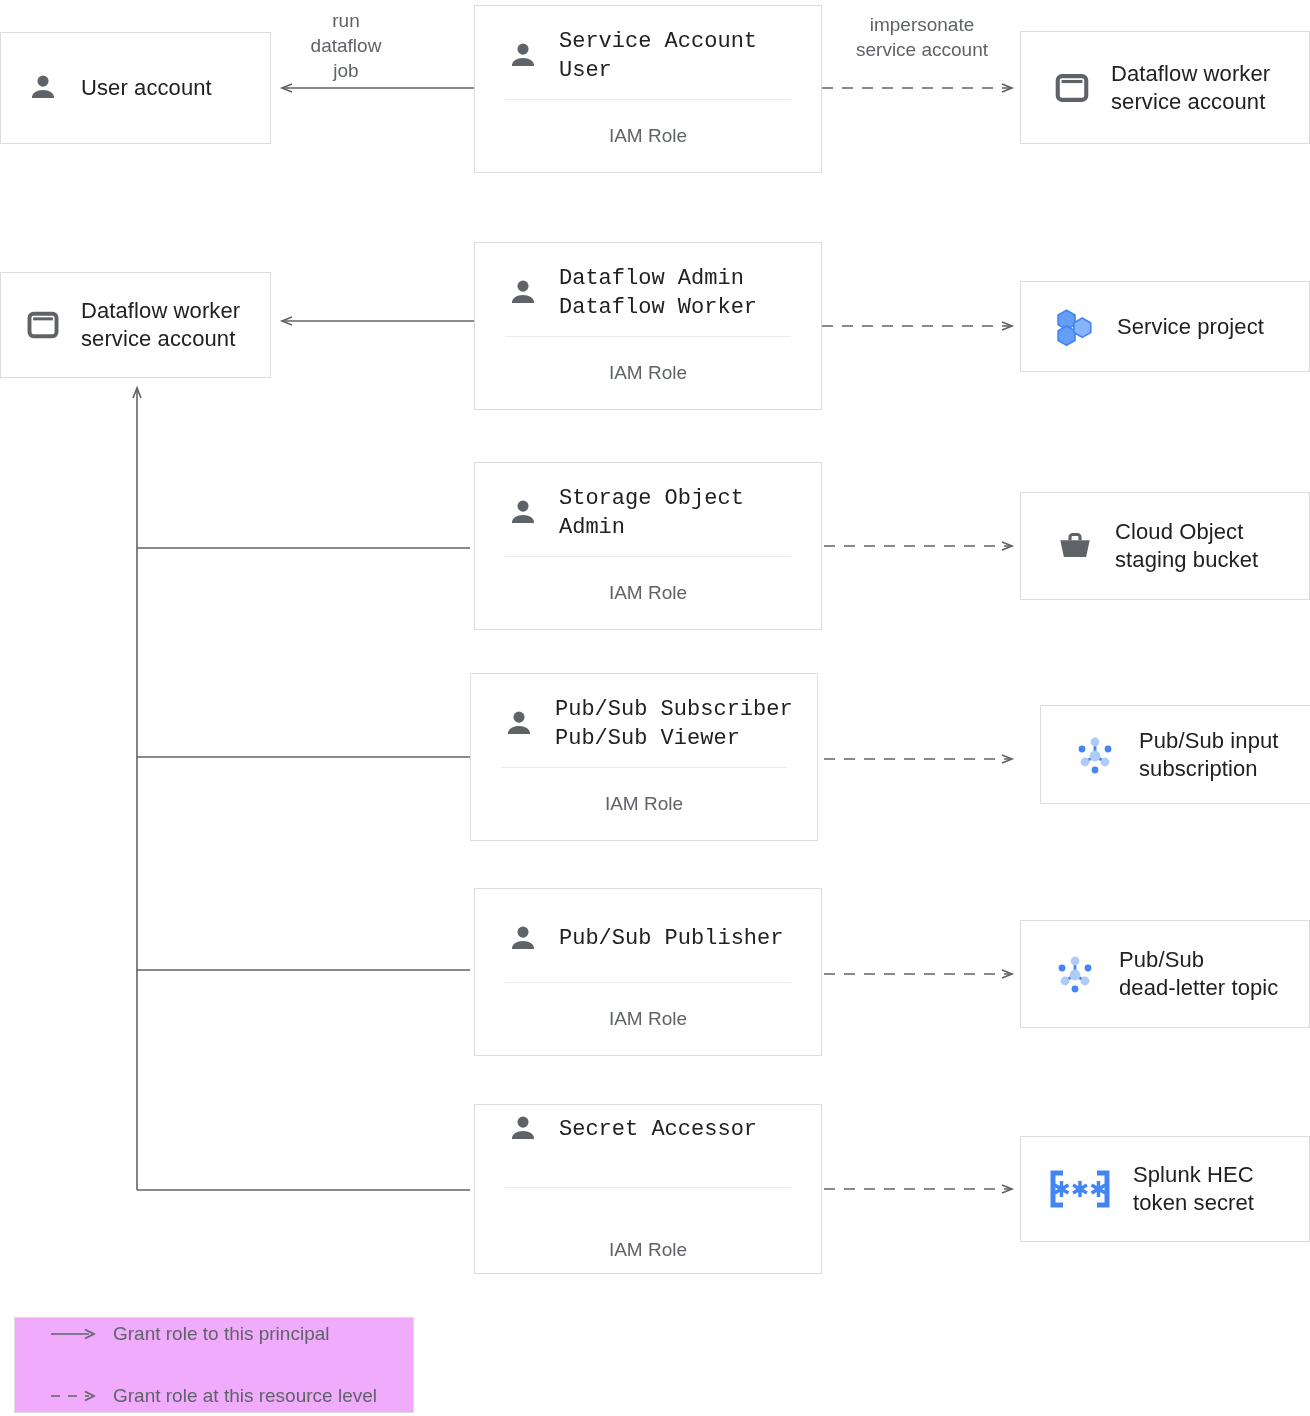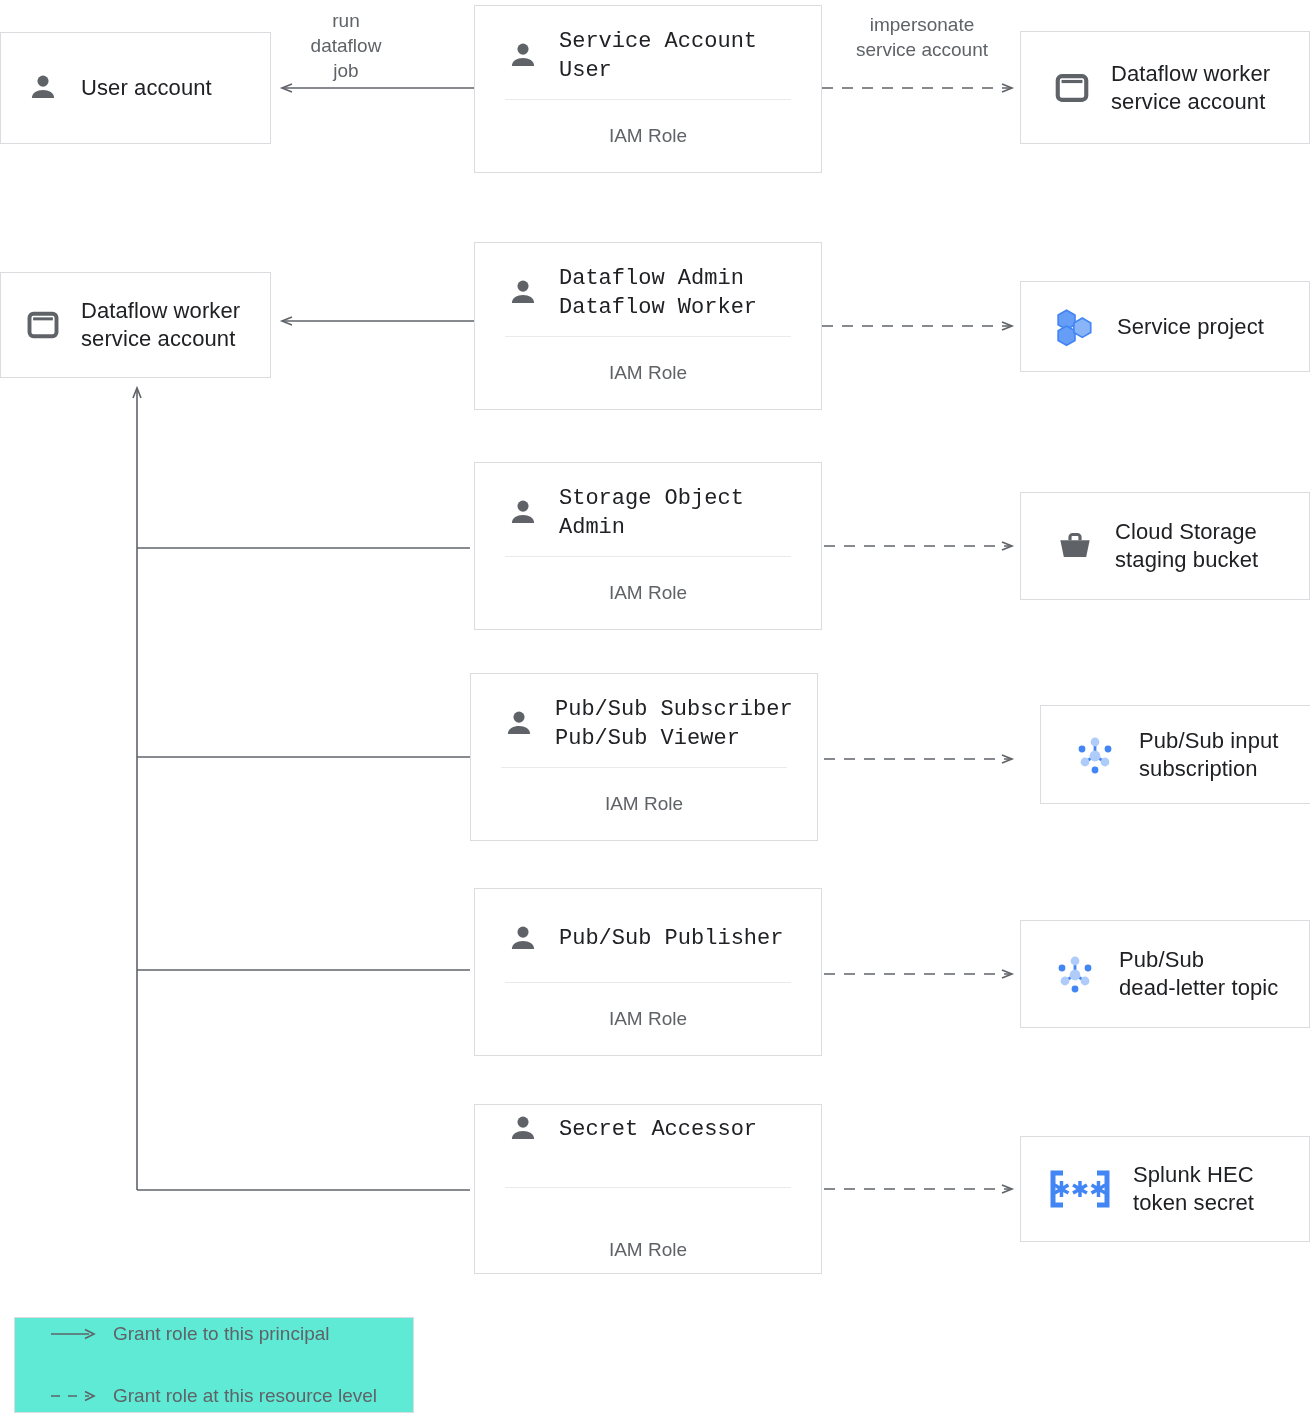--- a/index.html
+++ b/index.html
@@ -96,21 +96,21 @@
     line-height: 25px;
     color: #5f6368;
     text-align: center;
     white-space: pre-line;
   }
   
   #legend {
     position: absolute;
     box-sizing: border-box;
     border: 1px solid #dadce0;
-    background: #5eead4;
+    background: #f0abfc;
     display: flex;
     flex-direction: column;
     justify-content: center;
     gap: 30px;
   }
   .legend-row {
     display: flex;
     align-items: center;
     height: 44px;
     padding-left: 34px;
@@ -301,21 +301,21 @@
     <span class="lbl">Service project</span>
   </div>
 
   <div class="node simple" style="left:1020px; top:492px; width:290px; height:108px; padding-left:34px;">
     <span class="ico">
       <svg width="40" height="40" viewBox="0 0 24 24" xmlns="http://www.w3.org/2000/svg">
         <path d="M3.2 8.6h17.6l-2.1 10.0H5.3z" fill="#5f6368"></path>
         <path d="M9.0 8.6V6.6c0-.8.7-1.5 1.5-1.5h3c.8 0 1.5.7 1.5 1.5v2.0" fill="none" stroke="#5f6368" stroke-width="1.9"></path>
       </svg>
     </span>
-    <span class="lbl">Cloud Storage
+    <span class="lbl">Cloud Object
 staging bucket</span>
   </div>
 
   <div class="node simple" style="left:1020px; top:705px; width:290px; height:99px; padding-left:30px;margin-left:20px;">
     <span class="ico">
       <svg width="48" height="48" viewBox="0 0 48 48" xmlns="http://www.w3.org/2000/svg">
         <line x1="24" y1="12" x2="24" y2="25" stroke="#4285f4" stroke-width="2.8"></line>
         <line x1="24" y1="25" x2="34" y2="31" stroke="#4285f4" stroke-width="2.8"></line>
         <line x1="24" y1="25" x2="14" y2="31" stroke="#4285f4" stroke-width="2.8"></line>
         <circle cx="24" cy="25" r="5.4" fill="#aecbfa"></circle>

